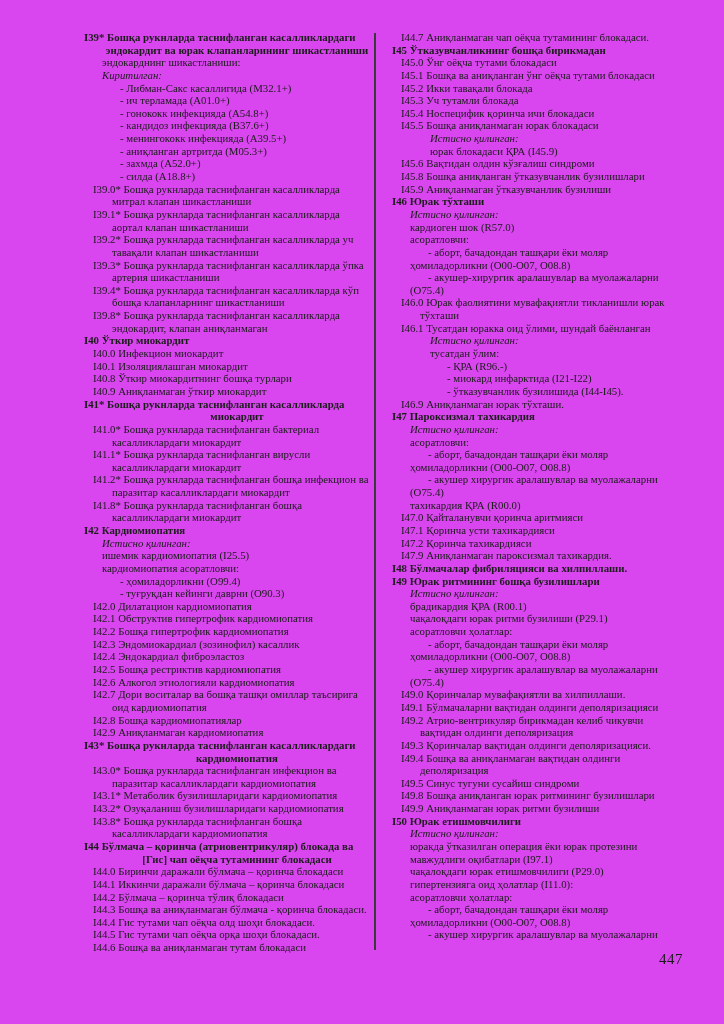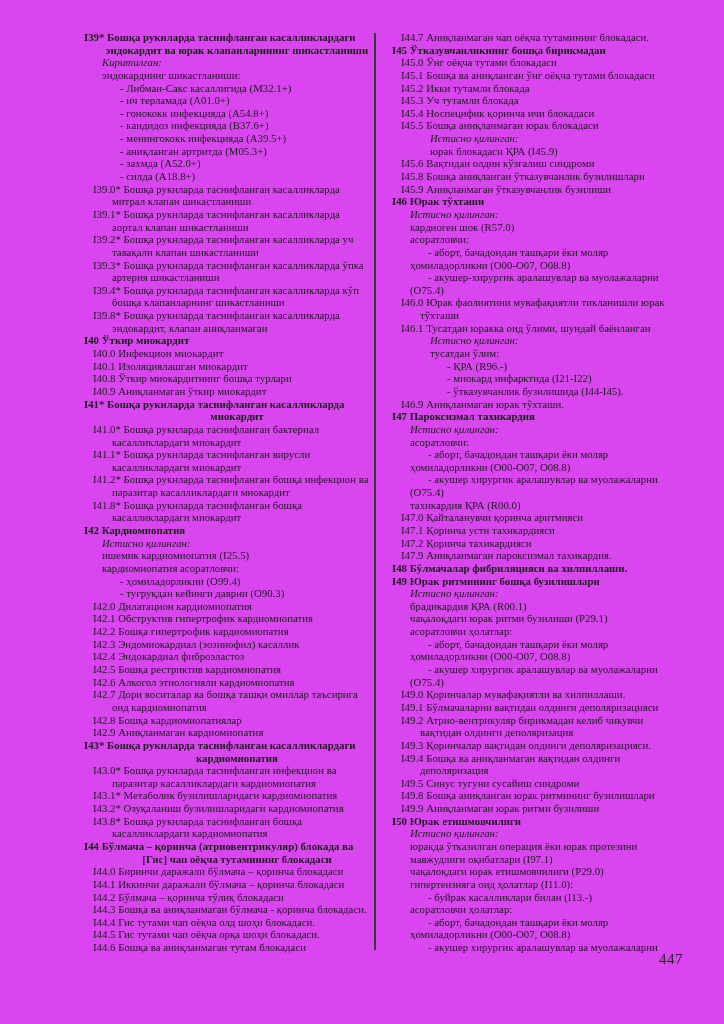--- a/index.html
+++ b/index.html
@@ -47,22 +47,22 @@
     letter-spacing: 0.5px;
   }
 </style>
 </head>
 <body>
 
 <div class="page">
   <div class="column column-left">
       <div class="line in0 bold">I39* Бошқа рукнларда таснифланган касалликлардаги</div>
       <div class="line in1 bold">эндокардит ва юрак клапанларининг шикастланиши</div>
+      <div class="line in4">эндокарднинг шикастланиши:</div>
       <div class="line in4 italic">Киритилган:</div>
-      <div class="line in4">эндокарднинг шикастланиши:</div>
       <div class="line in5">- Либман-Сакс касаллигида (M32.1+)</div>
       <div class="line in5">- ич терламада (A01.0+)</div>
       <div class="line in5">- гонококк инфекцияда (A54.8+)</div>
       <div class="line in5">- кандидоз инфекцияда (B37.6+)</div>
       <div class="line in5">- менингококк инфекцияда (A39.5+)</div>
       <div class="line in5">- аниқланган артритда (M05.3+)</div>
       <div class="line in5">- захмда (A52.0+)</div>
       <div class="line in5">- силда (A18.8+)</div>
       <div class="line in2">I39.0* Бошқа рукнларда таснифланган касалликларда</div>
       <div class="line in3">митрал клапан шикастланиши</div>
@@ -125,21 +125,21 @@
       <div class="line in2">I44.4 Гис тутами чап оёқча олд шоҳи блокадаси.</div>
       <div class="line in2">I44.5 Гис тутами чап оёқча орқа шоҳи блокадаси.</div>
       <div class="line in2">I44.6 Бошқа ва аниқланмаган тутам блокадаси</div>
     </div>
   <div class="divider"></div>
   <div class="column column-right">
       <div class="line in2">I44.7 Аниқланмаган чап оёқча тутамининг блокадаси.</div>
       <div class="line in0 bold">I45 Ўтказувчанликнинг бошқа бирикмадан</div>
       <div class="line in2">I45.0 Ўнг оёқча тутами блокадаси</div>
       <div class="line in2">I45.1 Бошқа ва аниқланган ўнг оёқча тутами блокадаси</div>
-      <div class="line in2">I45.2 Икки тутамли блокада</div>
+      <div class="line in2">I45.2 Икки тавақали блокада</div>
       <div class="line in2">I45.3 Уч тутамли блокада</div>
       <div class="line in2">I45.4 Носпецифик қоринча ичи блокадаси</div>
       <div class="line in2">I45.5 Бошқа аниқланмаган юрак блокадаси</div>
       <div class="line in6 italic">Истисно қилинган:</div>
       <div class="line in6">юрак блокадаси ҚРА (I45.9)</div>
       <div class="line in2">I45.6 Вақтидан олдин кўзғалиш синдроми</div>
       <div class="line in2">I45.8 Бошқа аниқланган ўтказувчанлик бузилишлари</div>
       <div class="line in2">I45.9 Аниқланмаган ўтказувчанлик бузилиши</div>
       <div class="line in0 bold">I46 Юрак тўхташи</div>
       <div class="line in4 italic">Истисно қилинган:</div>
@@ -189,20 +189,19 @@
       <div class="line in3">деполяризация</div>
       <div class="line in2">I49.5 Синус тугуни сусайиш синдроми</div>
       <div class="line in2">I49.8 Бошқа аниқланган юрак ритмининг бузилишлари</div>
       <div class="line in2">I49.9 Аниқланмаган юрак ритми бузилиши</div>
       <div class="line in0 bold">I50 Юрак етишмовчилиги</div>
       <div class="line in4 italic">Истисно қилинган:</div>
       <div class="line in4">юракда ўтказилган операция ёки юрак протезини</div>
       <div class="line in4">мавжудлиги оқибатлари (I97.1)</div>
       <div class="line in4">чақалоқдаги юрак етишмовчилиги (P29.0)</div>
       <div class="line in4">гипертензияга оид ҳолатлар (I11.0):</div>
-      <div class="line in5">- буйрак касалликлари билан (I13.-)</div>
       <div class="line in4">асоратловчи ҳолатлар:</div>
       <div class="line in5">- аборт, бачадондан ташқари ёки моляр</div>
       <div class="line in4">ҳомиладорликни (O00-O07, O08.8)</div>
       <div class="line in5">- акушер хирургик аралашувлар ва муолажаларни</div>
     </div>
   <div class="page-number">447</div>
 </div>
 
 </body></html>

